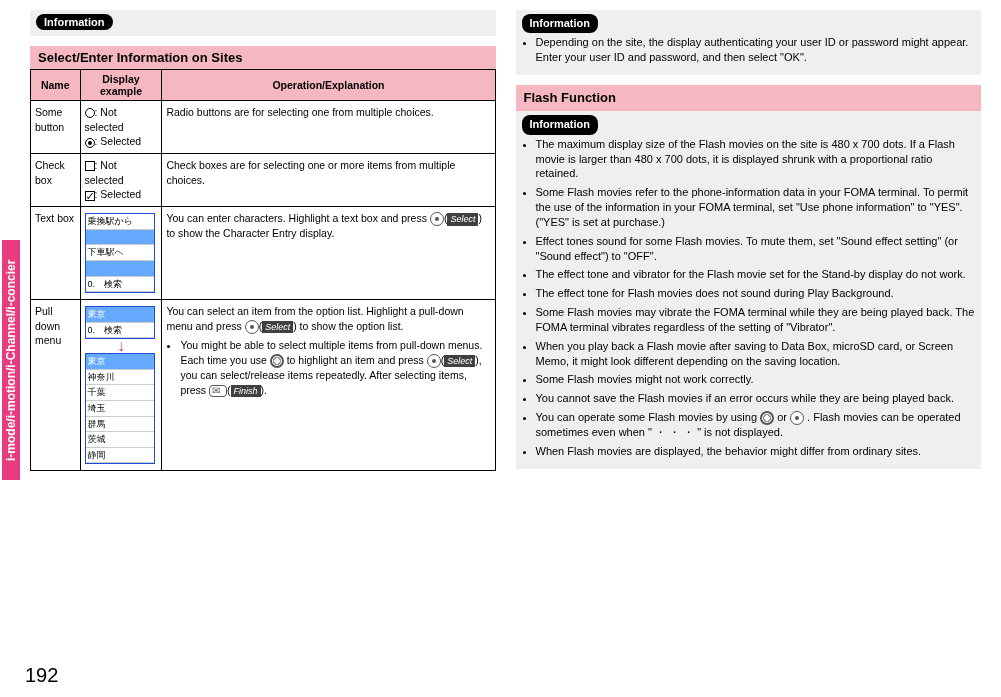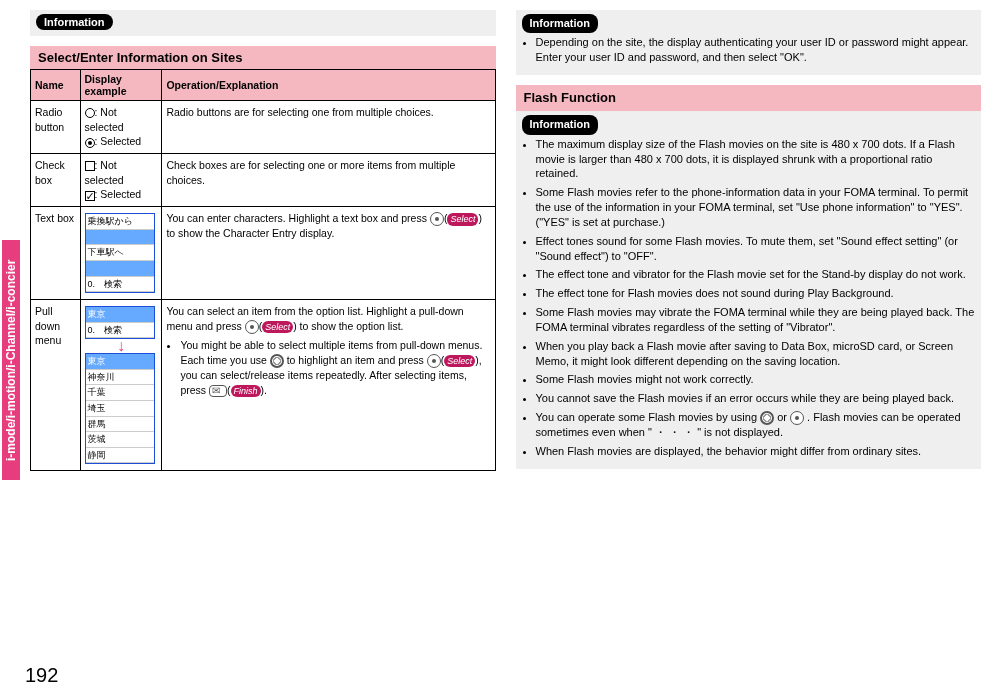--- a/index.html
+++ b/index.html
@@ -83,21 +83,21 @@
   table.ui-table {
     width: 100%;
     border-collapse: collapse;
     font-size: 10.5px;
   }
   table.ui-table th {
     background: #f5b8c0;
     border: 1px solid #000;
     padding: 3px 4px;
     font-weight: bold;
-    text-align: left;
+    text-align: center;
   }
   table.ui-table td {
     border: 1px solid #000;
     padding: 4px 4px;
     vertical-align: top;
     line-height: 1.4;
   }
   .radio-icon {
     display:inline-block;
     width:10px; height:10px;
@@ -154,25 +154,25 @@
   }
   .key-icon.mail::after{
     content:"✉";
     position:absolute;
     left:2px; top:-2px;
     font-size:10px;
     color:#555;
   }
   .soft-label{
     display:inline-block;
-    background:#be185d;
+    background:#404040;
     color:#fff;
     font-size:9px;
     padding:0 3px;
-    border-radius:6px;
+    border-radius:0;
     vertical-align:middle;
     font-style:italic;
   }
   .example-box{
     border:1px solid #1d4ed8;
     width:70px;
     font-size:9px;
     background:#fff;
     margin:2px 0;
   }
@@ -214,21 +214,21 @@
 
     <table class="ui-table">
       <tbody>
           <tr>
         <th>Name</th>
         <th>Display example</th>
         <th>Operation/Explanation</th>
       </tr>
 
       <tr>
-        <td>Radio button</td>
+        <td>Some button</td>
         <td>
           <span class="radio-icon"></span><span>: Not selected</span><br>
           <span class="radio-icon selected"></span><span>: Selected</span>
         </td>
         <td>Radio buttons are for selecting one from multiple choices.</td>
       </tr>
 
       <tr>
         <td>Check box</td>
         <td>

